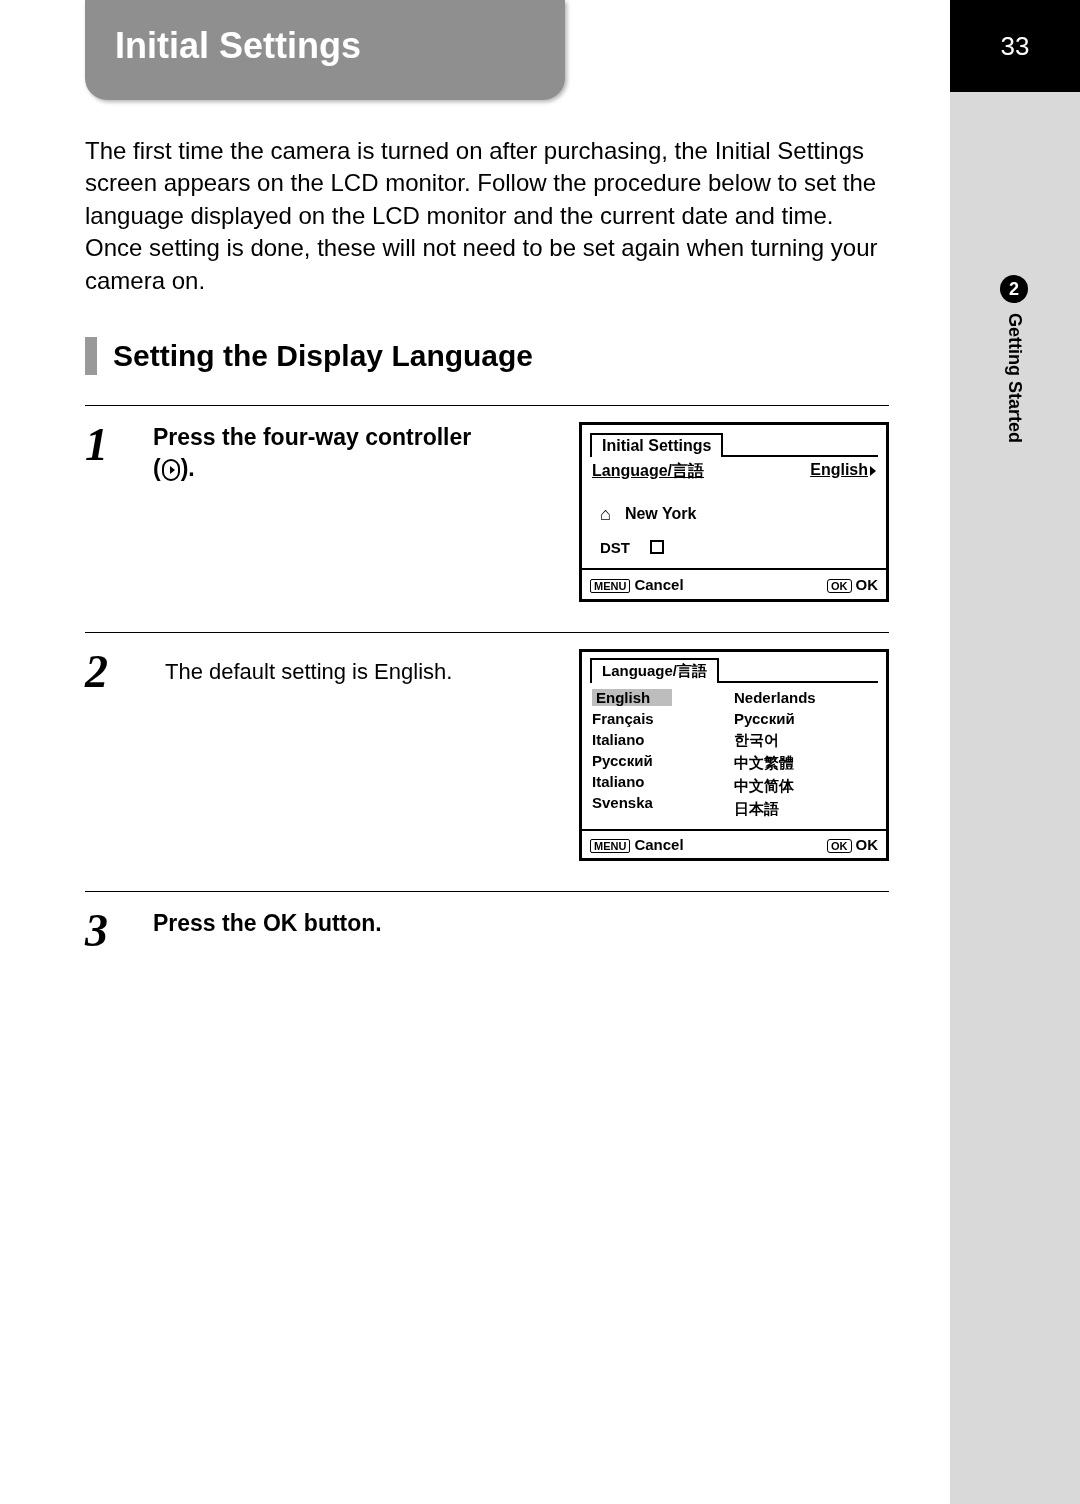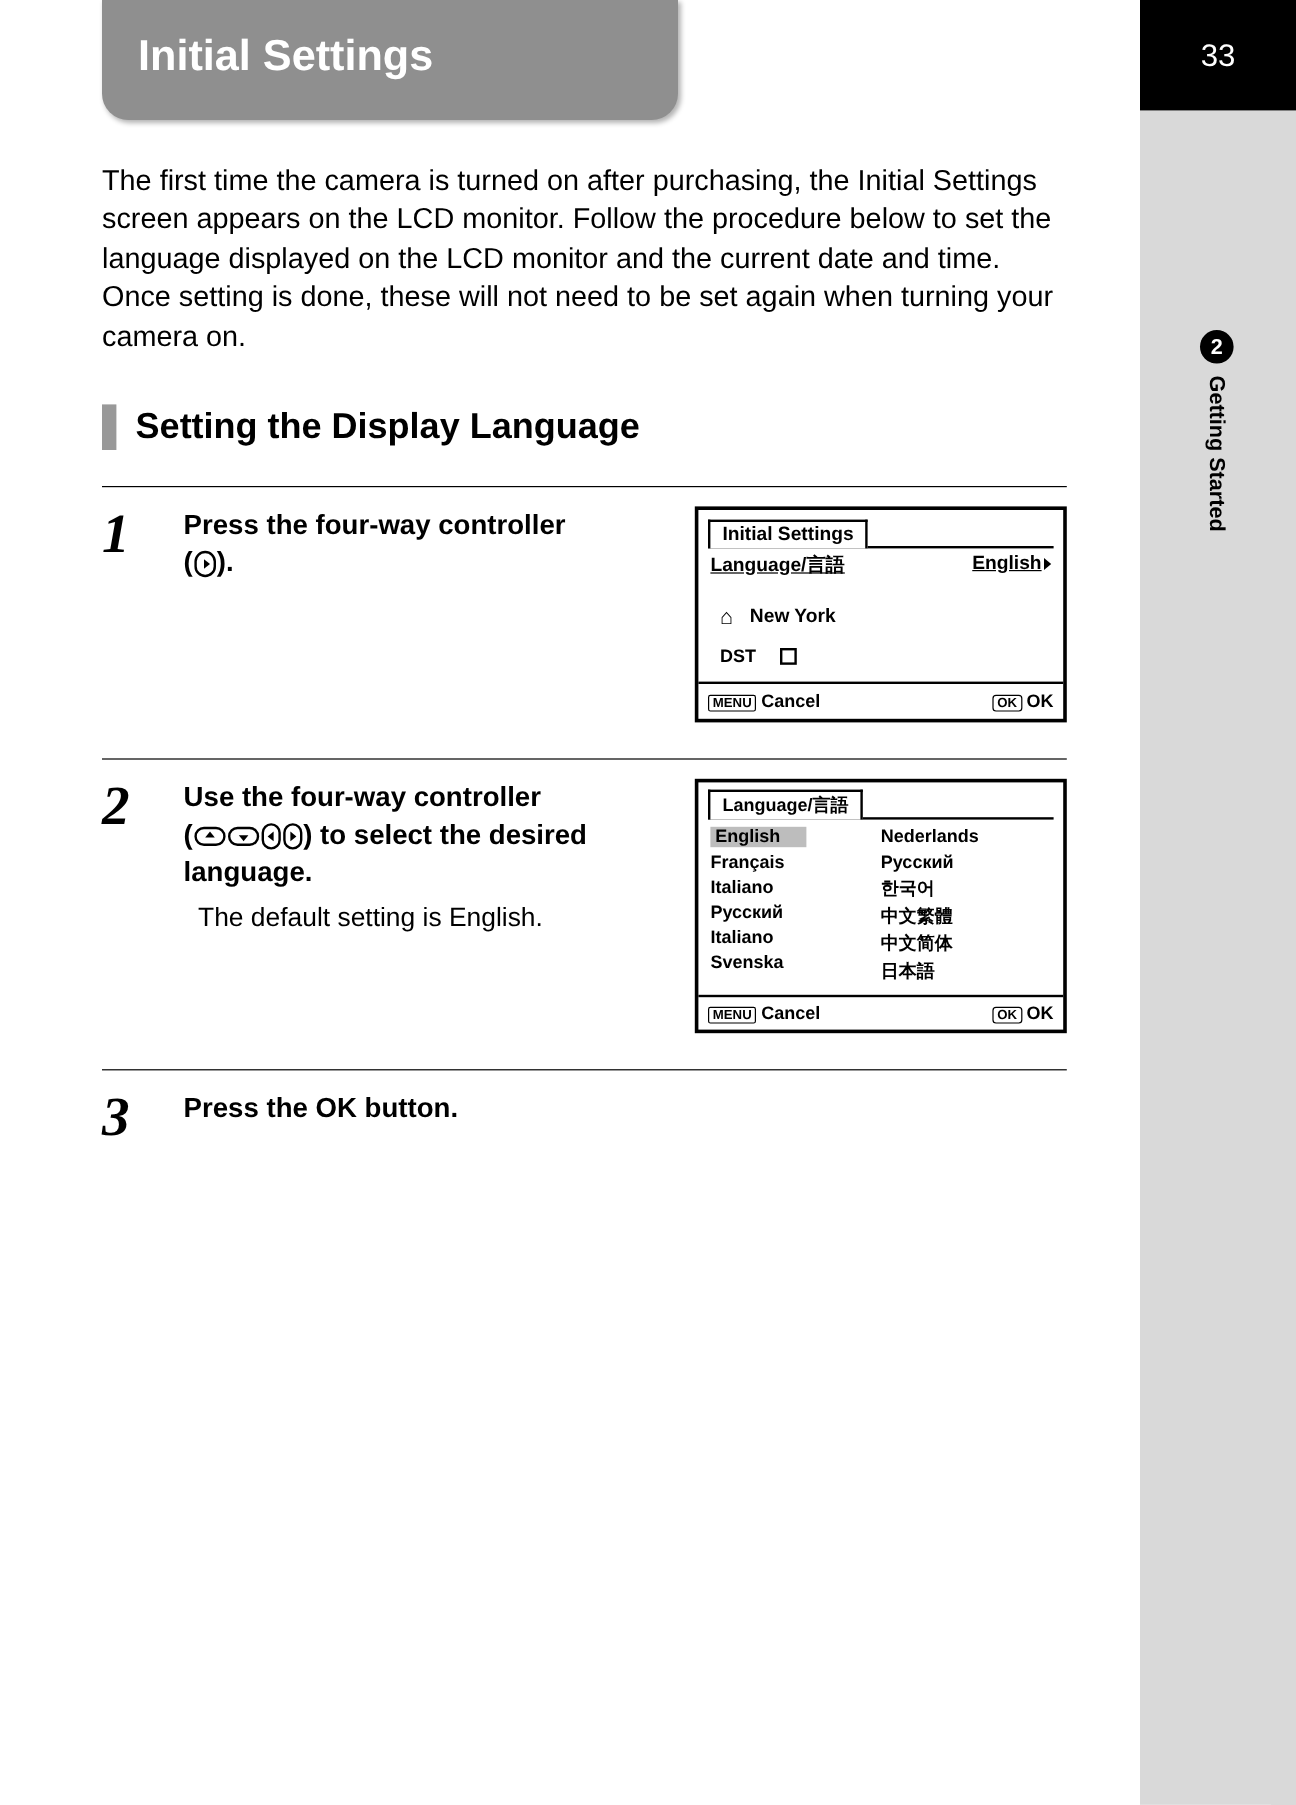--- a/index.html
+++ b/index.html
@@ -170,24 +170,20 @@
                 <span><span class="ok-badge">OK</span><span>OK</span></span>
               </div>
             </div>
           </div>
         </div>
 
         <div class="step">
           <div class="step-num">2</div>
           <div class="step-body">
             <div class="step-text">
-              <div class="step-instr">
-                <span>Use the four-way controller </span><br>
-                <span>(</span><span class="oval-dir up"></span><span class="oval-dir down"></span><span class="pill-dir left"></span><span class="pill-dir right"></span><span>) to select the desired language.</span>
-              </div>
               <div class="step-sub">The default setting is English.</div>
             </div>
             <div class="screen2">
               <div class="sc2-head">
                 <div class="sc2-tab">Language/言語</div>
                 <div class="sc2-tabline"></div>
               </div>
               <div class="sc2-grid">
                 <div class="sc2-col">
                   <div><span class="sel">English</span></div>

